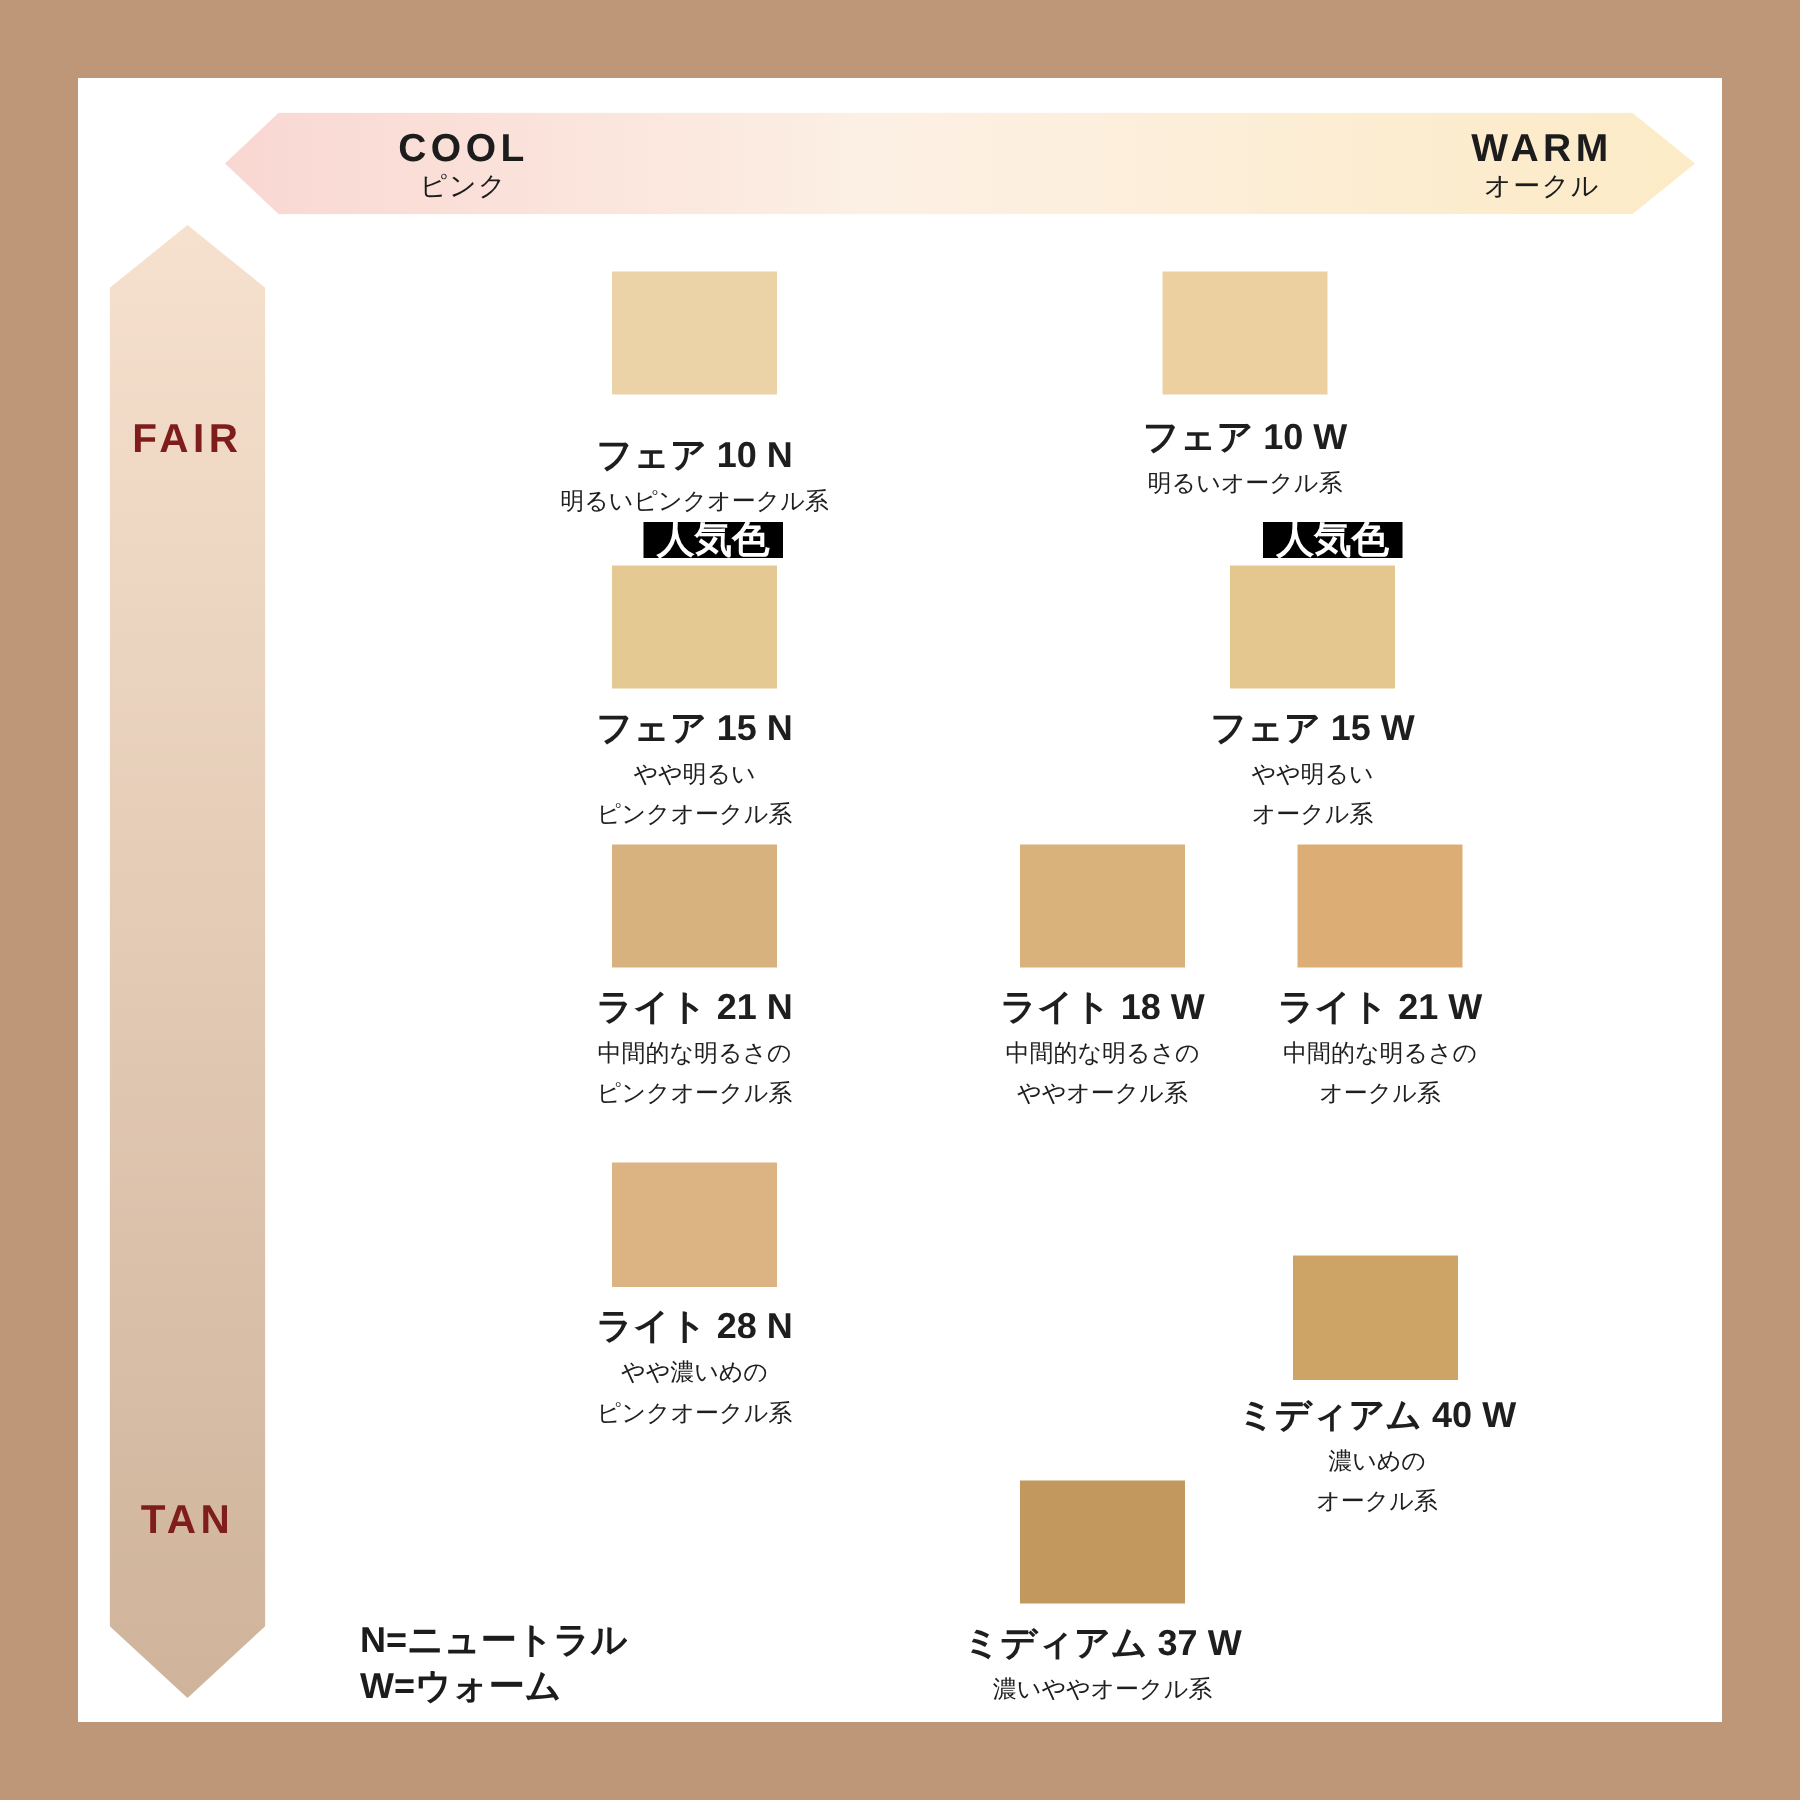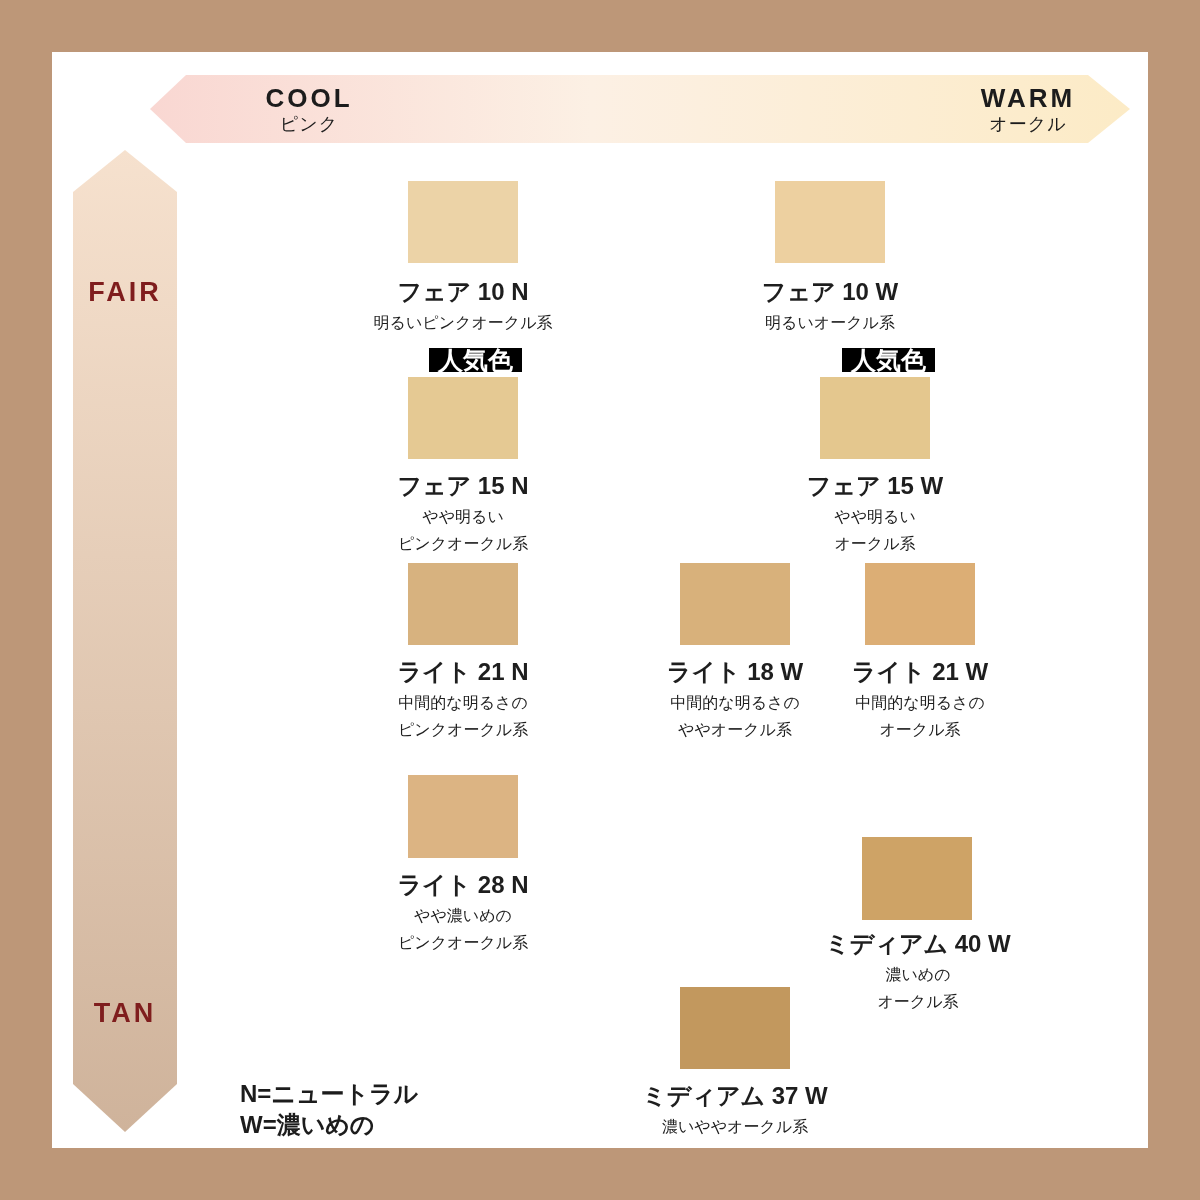--- a/index.html
+++ b/index.html
@@ -55,21 +55,21 @@
     position:absolute;background:#000;color:#fff;
     font-size:25px;font-weight:700;line-height:24px;
     padding:0 9px;height:24px;
   }
   #badge-n{left:429px;top:348px;}
   #badge-w{left:842px;top:348px;}
   
   .shade-label{position:absolute;width:300px;text-align:center;color:#1e1e1e;}
   .shade-name{font-size:24px;font-weight:700;line-height:28px;margin-bottom:3px;}
   .shade-desc{font-size:16px;font-weight:500;line-height:27px;}
-  #lb-fair10n{left:313px;top:278px;}
+  #lb-fair10n{left:313px;top:290px;}
   #lb-fair10w{left:680px;top:278px;}
   #lb-fair15n{left:313px;top:472px;}
   #lb-fair15w{left:725px;top:472px;}
   #lb-light21n{left:313px;top:658px;}
   #lb-light22w{left:585px;top:658px;}
   #lb-light21w{left:770px;top:658px;}
   #lb-light28n{left:313px;top:871px;}
   #lb-medium30w{left:768px;top:930px;}
   #lb-medium37w{left:585px;top:1082px;}
   
@@ -155,15 +155,15 @@
     <div class="shade-desc">濃いめの</div>
     <div class="shade-desc">オークル系</div>
   </div>
   <div class="shade-label" id="lb-medium37w">
     <div class="shade-name">ミディアム 37 W</div>
     <div class="shade-desc">濃いややオークル系</div>
   </div>
 
   <div id="legend">
     <div>N=ニュートラル</div>
-    <div>W=濃いめの</div>
+    <div>W=ウォーム</div>
   </div>
 </div>
 
 </body></html>

